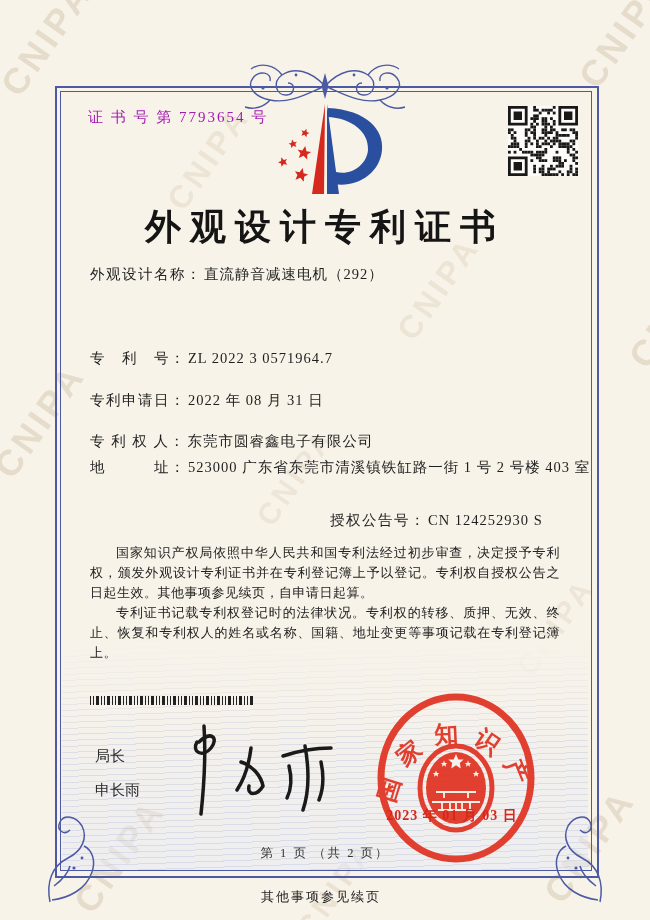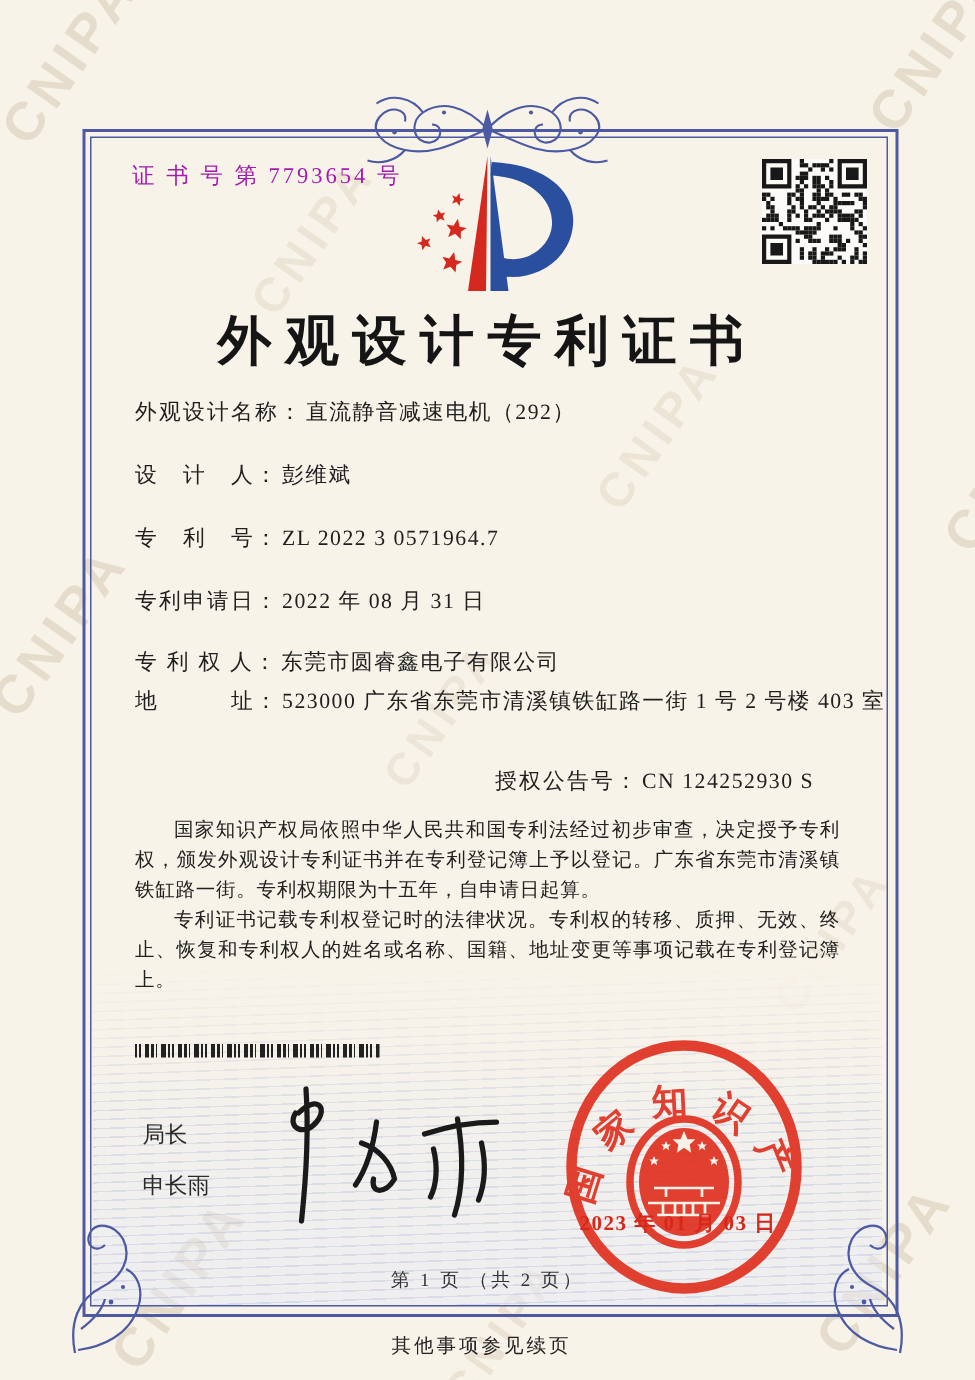--- a/index.html
+++ b/index.html
@@ -350,41 +350,38 @@
         <rect x="23" y="24" width="1" height="1"></rect>
         <rect x="24" y="24" width="1" height="1"></rect>
       </g>
   </svg>
 
   <div class="abs title">外观设计专利证书</div>
 
   <div class="abs row" style="top:265px;">
     <span class="lbl">外观设计名称：</span><span class="val">直流静音减速电机（292）</span>
   </div>
-  <div class="abs row" style="top:307px;">
-    <span class="lbl">设　计　人：</span><span class="val">彭维斌</span>
-  </div>
   <div class="abs row" style="top:349px;">
     <span class="lbl">专　利　号：</span><span class="val">ZL 2022 3 0571964.7</span>
   </div>
   <div class="abs row" style="top:391px;">
     <span class="lbl">专利申请日：</span><span class="val">2022 年 08 月 31 日</span>
   </div>
   <div class="abs row" style="top:432px;">
     <span class="lbl">专 利 权 人：</span><span class="val">东莞市圆睿鑫电子有限公司</span>
   </div>
   <div class="abs row" style="top:458px;">
     <span class="lbl">地　　　址：</span><span class="val">523000 广东省东莞市清溪镇铁缸路一街 1 号 2 号楼 403 室</span>
   </div>
   <div class="abs row" style="top:511px;left:330px;">
     <span class="lbl">授权公告号：</span><span class="val">CN 124252930 S</span>
   </div>
 
   <div class="abs paras">
-    <p>国家知识产权局依照中华人民共和国专利法经过初步审查，决定授予专利权，颁发外观设计专利证书并在专利登记簿上予以登记。广东省东莞市清溪镇铁缸路一街。专利权期限为十五年，自申请日起算。</p>
+    <p>国家知识产权局依照中华人民共和国专利法经过初步审查，决定授予专利权，颁发外观设计专利证书并在专利登记簿上予以登记。专利权自授权公告之日起生效。其他事项参见续页，自申请日起算。</p>
     <p>专利证书记载专利权登记时的法律状况。专利权的转移、质押、无效、终止、恢复和专利权人的姓名或名称、国籍、地址变更等事项记载在专利登记簿上。</p>
   </div>
 
   <div class="abs barcode"></div>
 
   <div class="abs director-title">局长</div>
   <div class="abs director-name">申长雨</div>
 
   <svg class="abs" style="left:165px;top:722px;" width="180" height="95" viewBox="0 0 180 95">
     <g stroke="#1a1a1a" fill="none" stroke-width="3.5" stroke-linecap="round">

